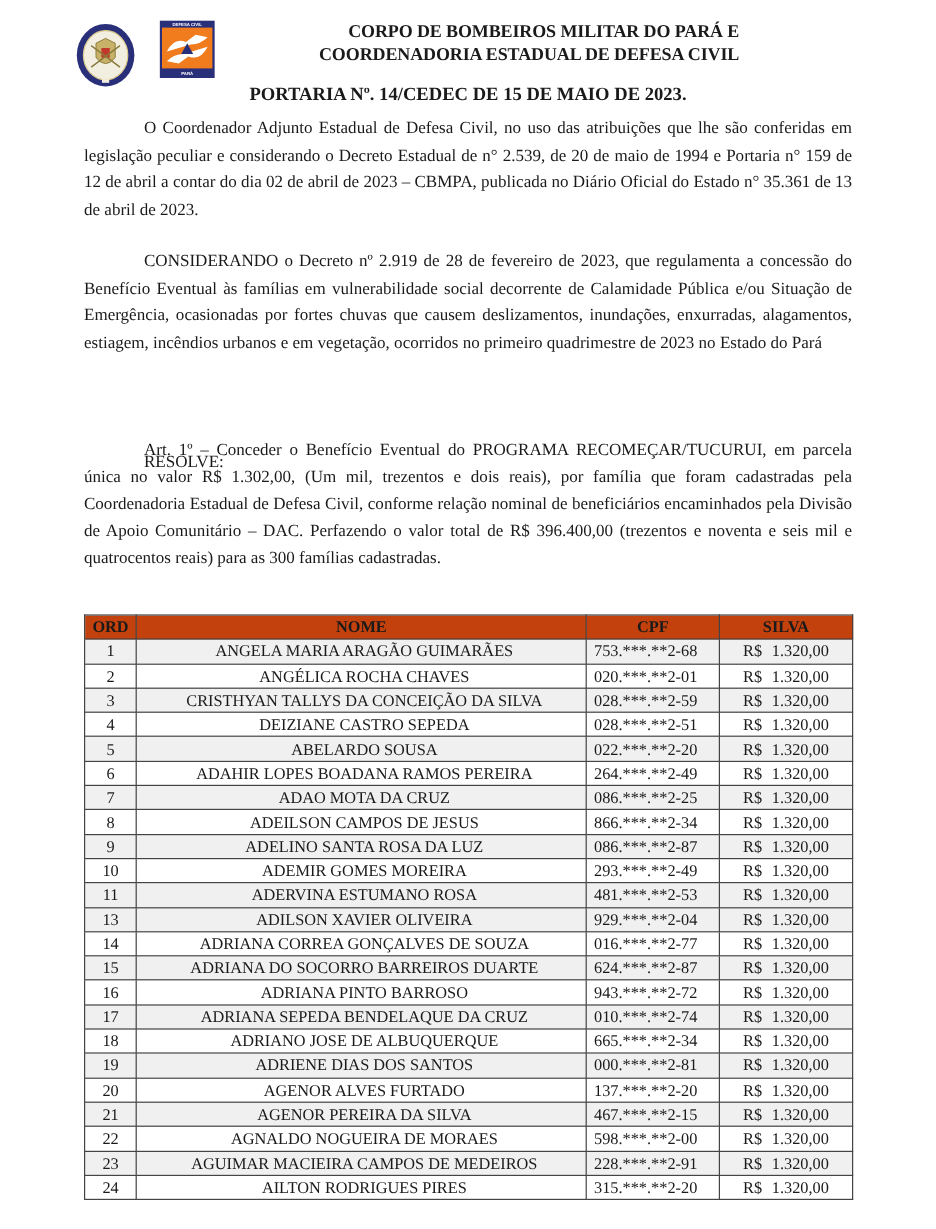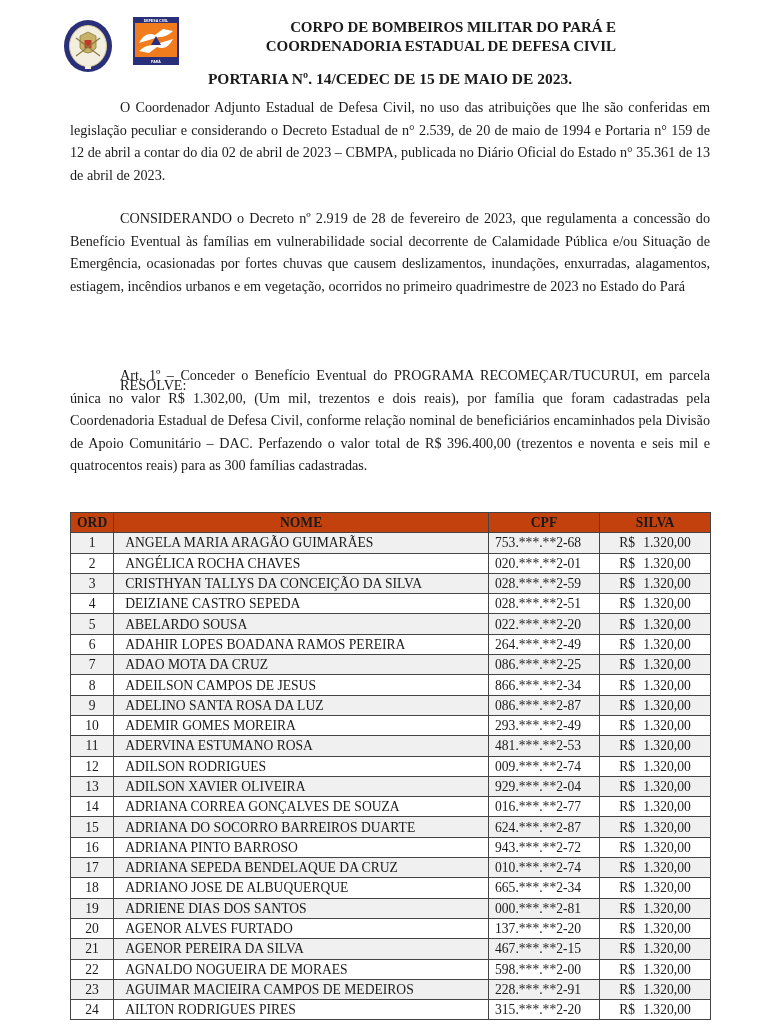--- a/index.html
+++ b/index.html
@@ -34,21 +34,21 @@
   table.benef {
     position: absolute; left: 70px; top: 512px; width: 641px;
     border-collapse: collapse; font-size: 13.6px;
   }
   table.benef th, table.benef td {
     border: 1px solid #444; height: 19.3px; padding: 0 6px; line-height: 19px;
     white-space: nowrap;
   }
   table.benef th { font-weight: bold; text-align: center; background: #c2410c; }
   table.benef td.ord { text-align: center; width: 27px; }
-  table.benef td.nome { text-align: left; padding-left: 11px; }
+  table.benef td.nome { text-align: center; padding-left: 11px; }
   table.benef td.cpf { text-align: left; width: 98px; }
   table.benef td.valor { text-align: center; width: 98px; }
   table.benef tr.odd td { background: #f0f0f0; }
   table.benef tr.even td { background: #ffffff; }
   .valor-inner { display: inline-block; }
   .valor-inner .cur { margin-right: 8px; }
 </style>
 </head>
 <body>
 
@@ -164,26 +164,20 @@
         <td class="nome">ADEMIR GOMES MOREIRA</td>
         <td class="cpf">293.***.**2-49</td>
         <td class="valor"><span class="valor-inner"><span class="cur">R$</span><span>1.320,00</span></span></td>
       </tr>
       <tr class="odd">
         <td class="ord">11</td>
         <td class="nome">ADERVINA ESTUMANO ROSA</td>
         <td class="cpf">481.***.**2-53</td>
         <td class="valor"><span class="valor-inner"><span class="cur">R$</span><span>1.320,00</span></span></td>
       </tr>
-      <tr class="even">
-        <td class="ord">12</td>
-        <td class="nome">ADILSON RODRIGUES</td>
-        <td class="cpf">009.***.**2-74</td>
-        <td class="valor"><span class="valor-inner"><span class="cur">R$</span><span>1.320,00</span></span></td>
-      </tr>
       <tr class="odd">
         <td class="ord">13</td>
         <td class="nome">ADILSON XAVIER OLIVEIRA</td>
         <td class="cpf">929.***.**2-04</td>
         <td class="valor"><span class="valor-inner"><span class="cur">R$</span><span>1.320,00</span></span></td>
       </tr>
       <tr class="even">
         <td class="ord">14</td>
         <td class="nome">ADRIANA CORREA GONÇALVES DE SOUZA</td>
         <td class="cpf">016.***.**2-77</td>

